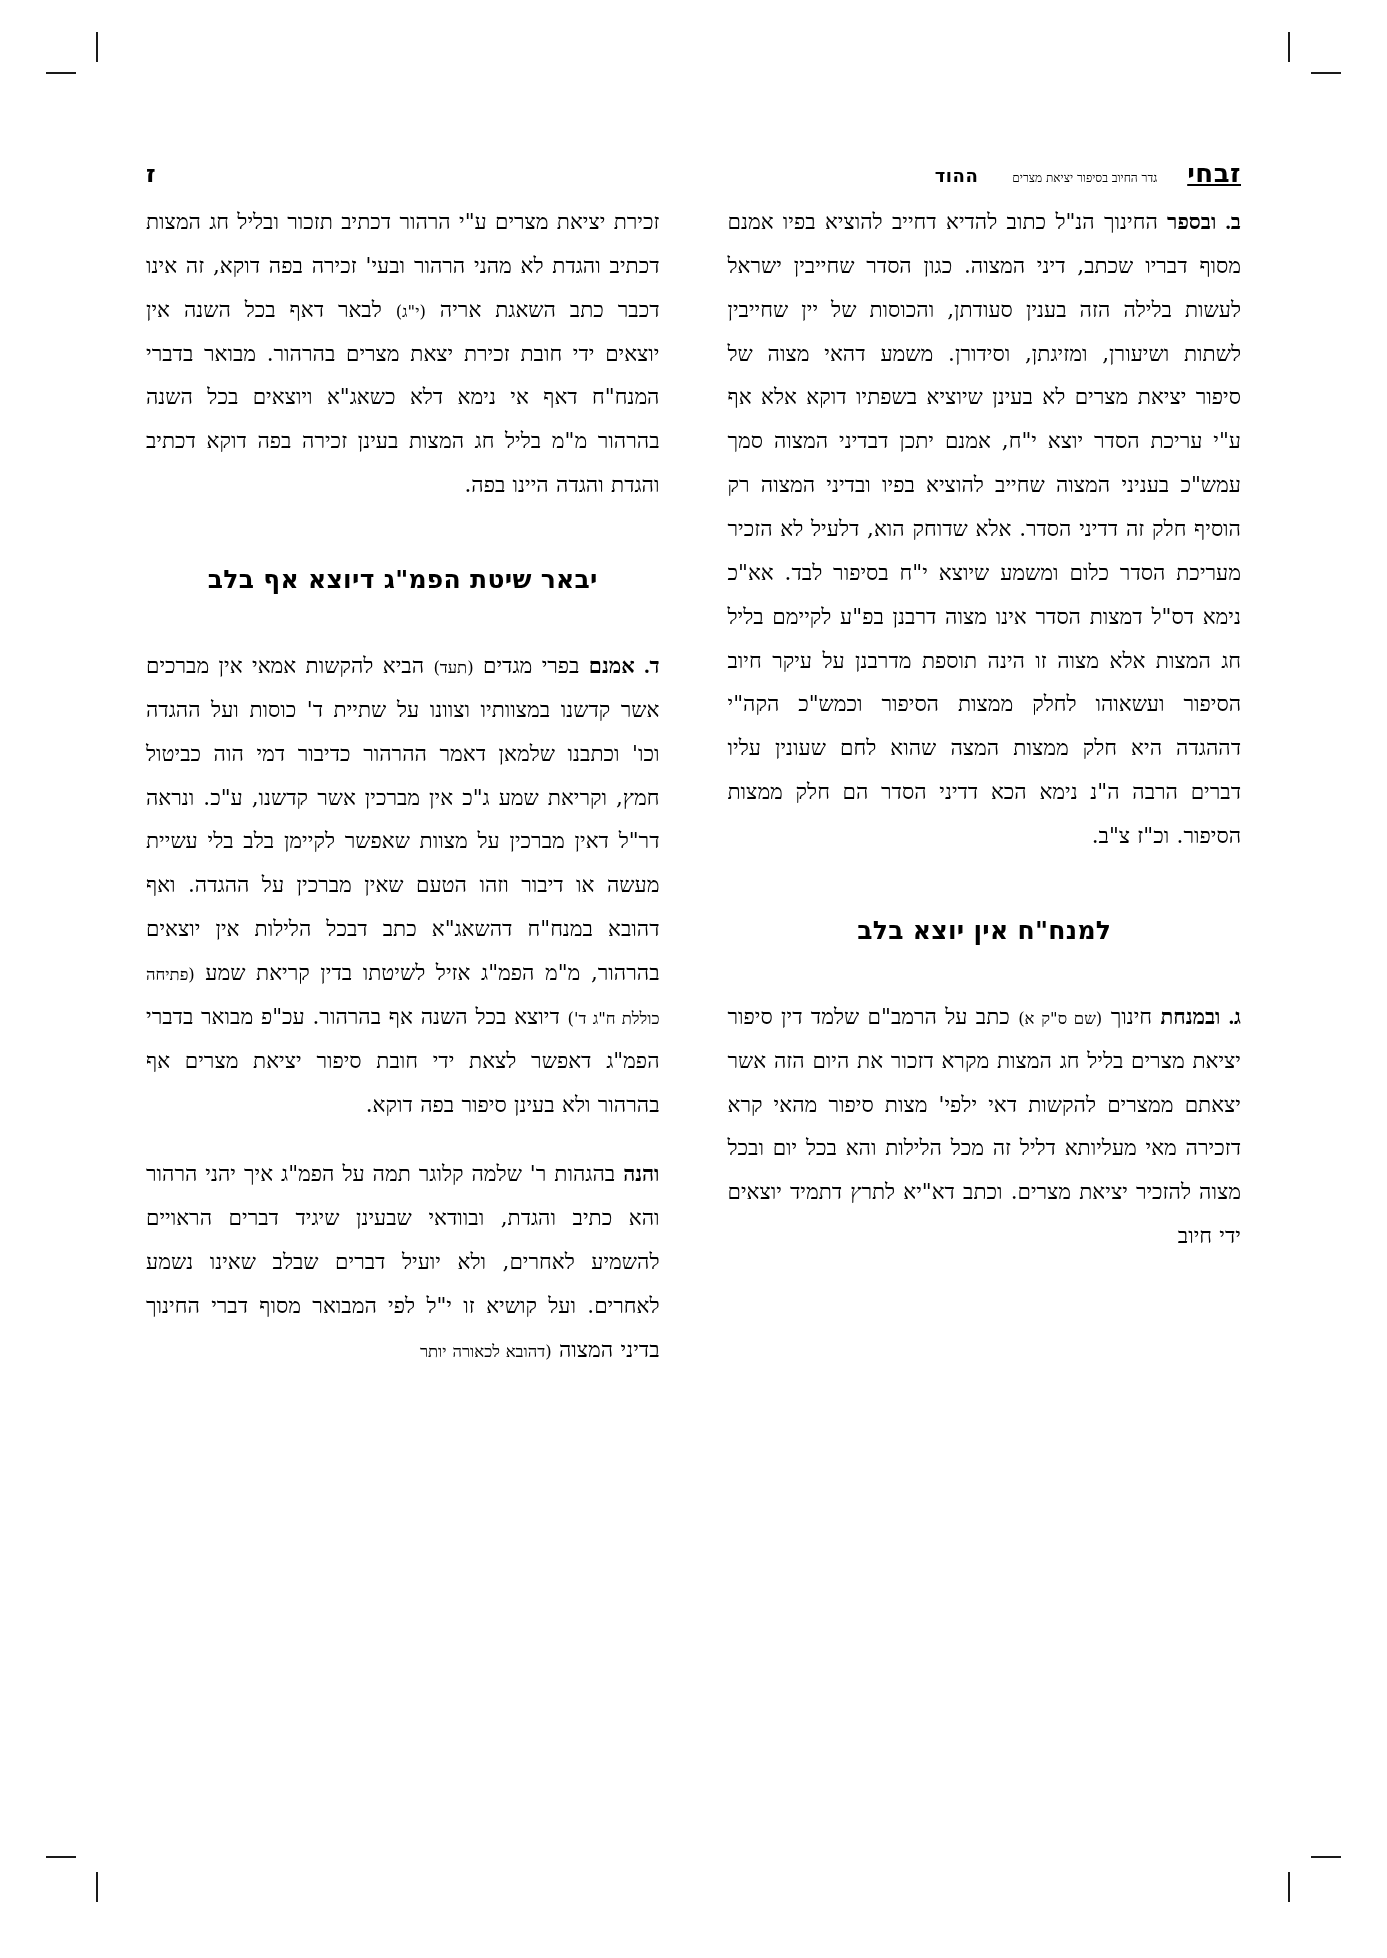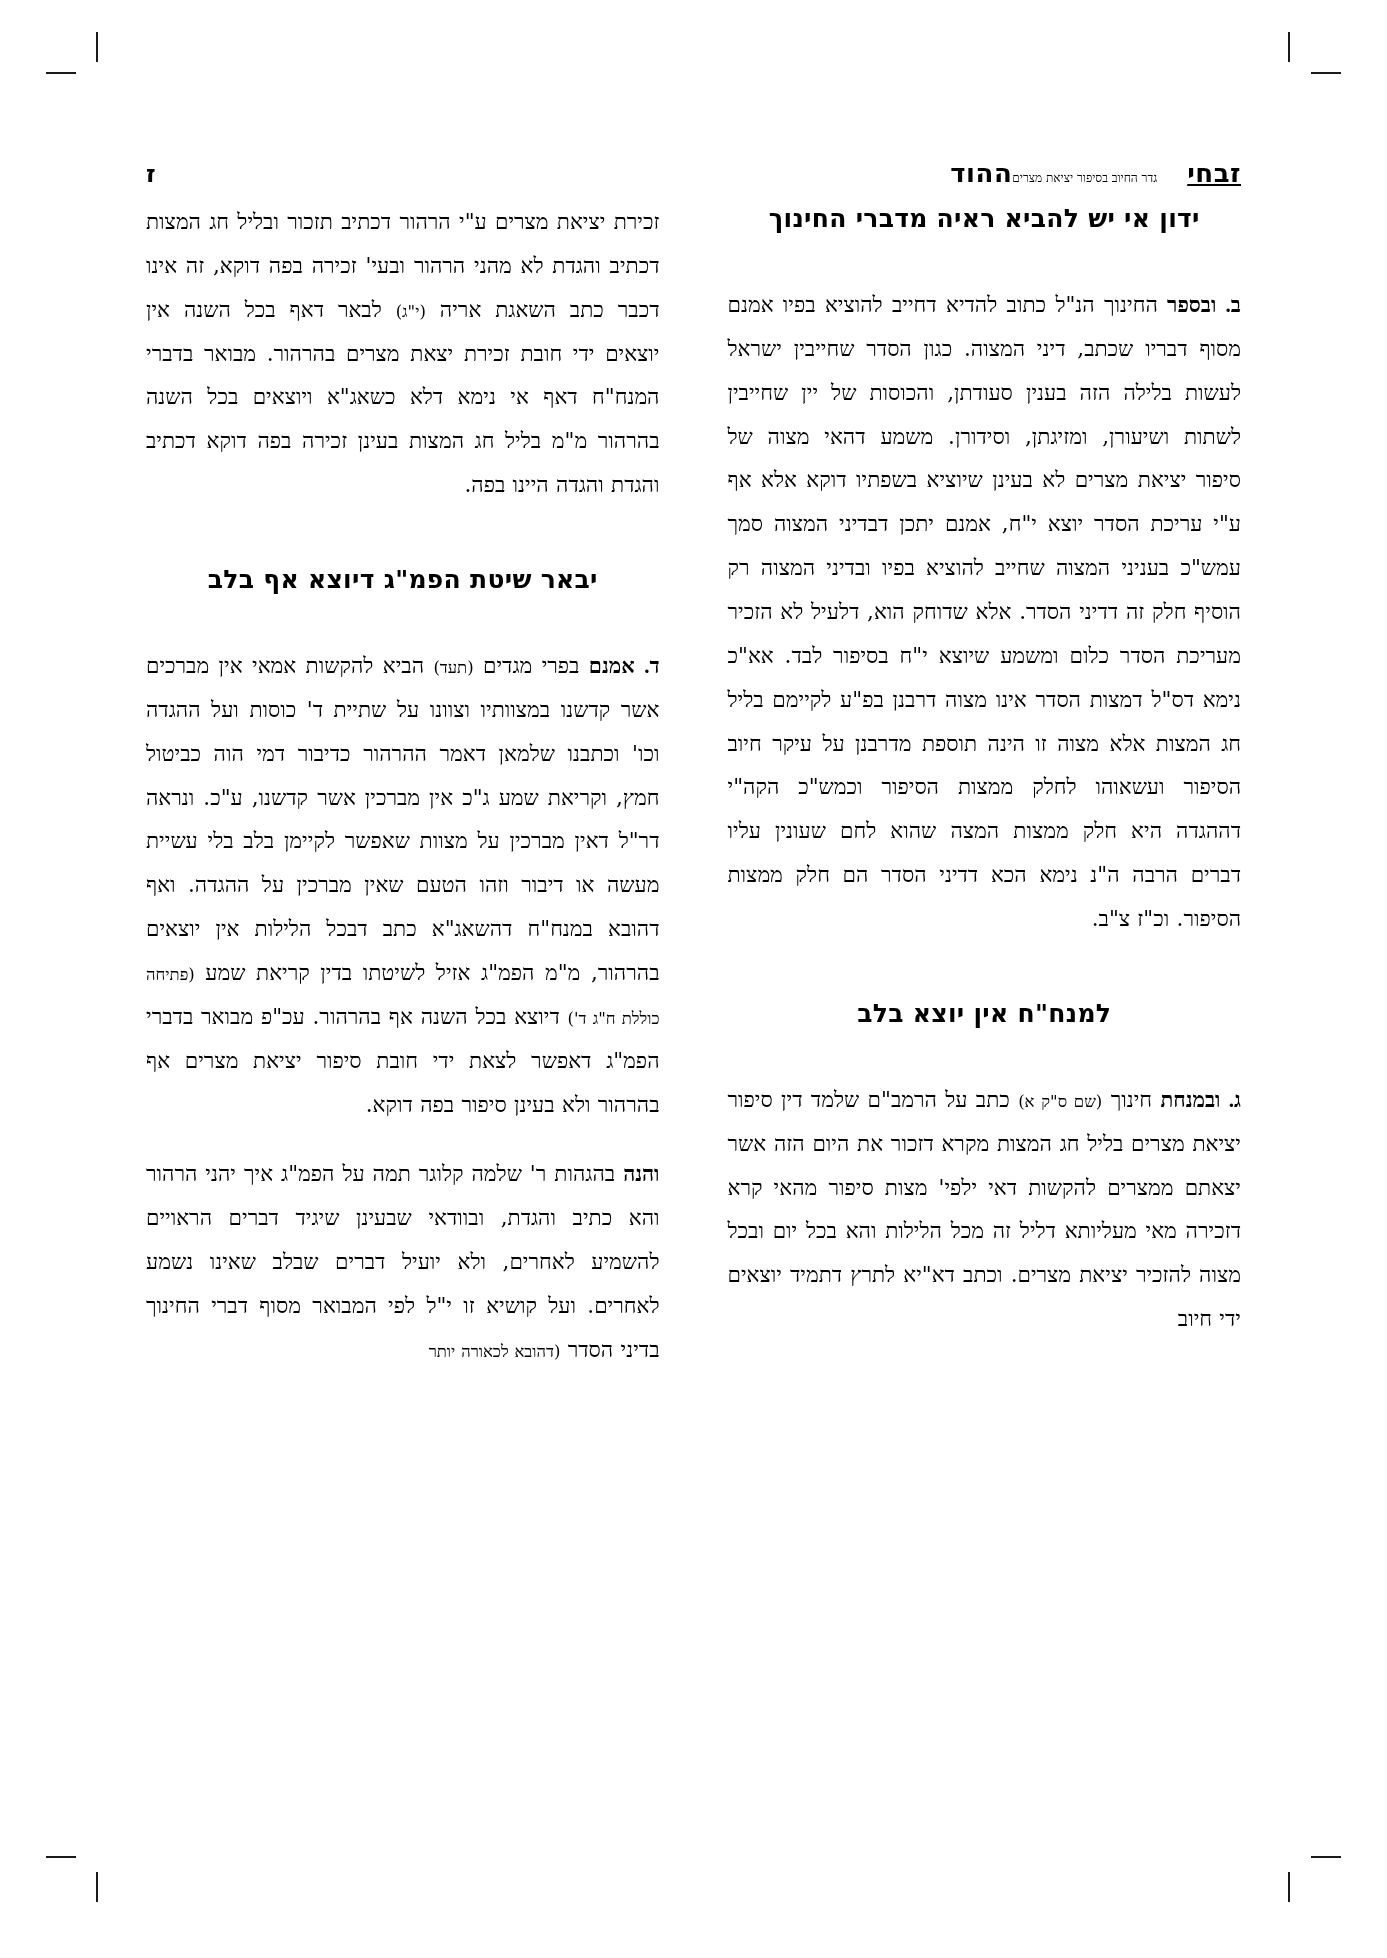--- a/index.html
+++ b/index.html
@@ -60,21 +60,22 @@
   }
   .rh-topic {
     font-family: "DejaVu Serif", "Liberation Serif", serif;
     font-size: 12px;
     margin-right: 30px;
     white-space: nowrap;
   }
   .rh-series {
     font-family: "DejaVu Sans", "Liberation Sans", sans-serif;
     font-weight: bold;
-    font-size: 26px;
+    font-size: 18px;
+    margin-right: 34px;
     letter-spacing: 0.5px;
   }
   .rh-folio {
     font-family: "DejaVu Sans", "Liberation Sans", sans-serif;
     font-weight: bold;
     font-size: 24px;
     margin-right: auto;
   }
 
   
@@ -143,36 +144,35 @@
     <span class="rh-book">זבחי</span>
     <span class="rh-topic">גדר החיוב בסיפור יציאת מצרים</span>
     <span class="rh-series">ההוד</span>
     <span class="rh-folio">ז</span>
   </div>
 
   <div class="columns">
 
     <div class="col">
 
-      <h2 class="section-title">ידון אי יש להביא ראיה מדברי החינוך</h2>
 
       <p class="body-par"><span class="lead">ב.</span> <span class="lead">ובספר</span> <span>החינוך הנ"ל כתוב להדיא דחייב להוציא בפיו אמנם מסוף דבריו שכתב, דיני המצוה. כגון הסדר שחייבין ישראל לעשות בלילה הזה בענין סעודתן, והכוסות של יין שחייבין לשתות ושיעורן, ומזיגתן, וסידורן. משמע דהאי מצוה של סיפור יציאת מצרים לא בעינן שיוציא בשפתיו דוקא אלא אף ע"י עריכת הסדר יוצא י"ח, אמנם יתכן דבדיני המצוה סמך עמש"כ בעניני המצוה שחייב להוציא בפיו ובדיני המצוה רק הוסיף חלק זה דדיני הסדר. אלא שדוחק הוא, דלעיל לא הזכיר מעריכת הסדר כלום ומשמע שיוצא י"ח בסיפור לבד. אא"כ נימא דס"ל דמצות הסדר אינו מצוה דרבנן בפ"ע לקיימם בליל חג המצות אלא מצוה זו הינה תוספת מדרבנן על עיקר חיוב הסיפור ועשאוהו לחלק ממצות הסיפור וכמש"כ הקה"י דההגדה היא חלק ממצות המצה שהוא לחם שעונין עליו דברים הרבה ה"נ נימא הכא דדיני הסדר הם חלק ממצות הסיפור. וכ"ז צ"ב.</span></p>
 
       <h2 class="section-title spaced-top">למנח"ח אין יוצא בלב</h2>
 
       <p class="body-par"><span class="lead">ג.</span> <span class="lead">ובמנחת</span> <span>חינוך</span> <span class="ref">(שם ס"ק א)</span> <span>כתב על הרמב"ם שלמד דין סיפור יציאת מצרים בליל חג המצות מקרא דזכור את היום הזה אשר יצאתם ממצרים להקשות דאי ילפי' מצות סיפור מהאי קרא דזכירה מאי מעליותא דליל זה מכל הלילות והא בכל יום ובכל מצוה להזכיר יציאת מצרים. וכתב דא"יא לתרץ דתמיד יוצאים ידי חיוב</span></p>
 
     </div>
 
     <div class="col">
 
       <p class="body-par"><span>זכירת יציאת מצרים ע"י הרהור דכתיב תזכור ובליל חג המצות דכתיב והגדת לא מהני הרהור ובעי' זכירה בפה דוקא, זה אינו דכבר כתב השאגת אריה</span> <span class="ref">(י"ג)</span> <span>לבאר דאף בכל השנה אין יוצאים ידי חובת זכירת יצאת מצרים בהרהור. מבואר בדברי המנח"ח דאף אי נימא דלא כשאג"א ויוצאים בכל השנה בהרהור מ"מ בליל חג המצות בעינן זכירה בפה דוקא דכתיב והגדת והגדה היינו בפה.</span></p>
 
       <h2 class="section-title spaced-top">יבאר שיטת הפמ"ג דיוצא אף בלב</h2>
 
       <p class="body-par"><span class="lead">ד.</span> <span class="lead">אמנם</span> <span>בפרי מגדים</span> <span class="ref">(תעד)</span> <span>הביא להקשות אמאי אין מברכים אשר קדשנו במצוותיו וצוונו על שתיית ד' כוסות ועל ההגדה וכו' וכתבנו שלמאן דאמר ההרהור כדיבור דמי הוה כביטול חמץ, וקריאת שמע ג"כ אין מברכין אשר קדשנו, ע"כ. ונראה דר"ל דאין מברכין על מצוות שאפשר לקיימן בלב בלי עשיית מעשה או דיבור וזהו הטעם שאין מברכין על ההגדה. ואף דהובא במנח"ח דהשאג"א כתב דבכל הלילות אין יוצאים בהרהור, מ"מ הפמ"ג אזיל לשיטתו בדין קריאת שמע</span> <span class="ref">(פתיחה כוללת ח"ג ד')</span> <span>דיוצא בכל השנה אף בהרהור. עכ"פ מבואר בדברי הפמ"ג דאפשר לצאת ידי חובת סיפור יציאת מצרים אף בהרהור ולא בעינן סיפור בפה דוקא.</span></p>
 
-      <p class="body-par"><span class="lead">והנה</span> <span>בהגהות ר' שלמה קלוגר תמה על הפמ"ג איך יהני הרהור והא כתיב והגדת, ובוודאי שבעינן שיגיד דברים הראויים להשמיע לאחרים, ולא יועיל דברים שבלב שאינו נשמע לאחרים. ועל קושיא זו י"ל לפי המבואר מסוף דברי החינוך בדיני הסדר</span> <span class="ref">(דהובא לכאורה יותר</span></p>
+      <p class="body-par"><span class="lead">והנה</span> <span>בהגהות ר' שלמה קלוגר תמה על הפמ"ג איך יהני הרהור והא כתיב והגדת, ובוודאי שבעינן שיגיד דברים הראויים להשמיע לאחרים, ולא יועיל דברים שבלב שאינו נשמע לאחרים. ועל קושיא זו י"ל לפי המבואר מסוף דברי החינוך בדיני המצוה</span> <span class="ref">(דהובא לכאורה יותר</span></p>
 
     </div>
 
   </div>
 </div>
 
 </body></html>

